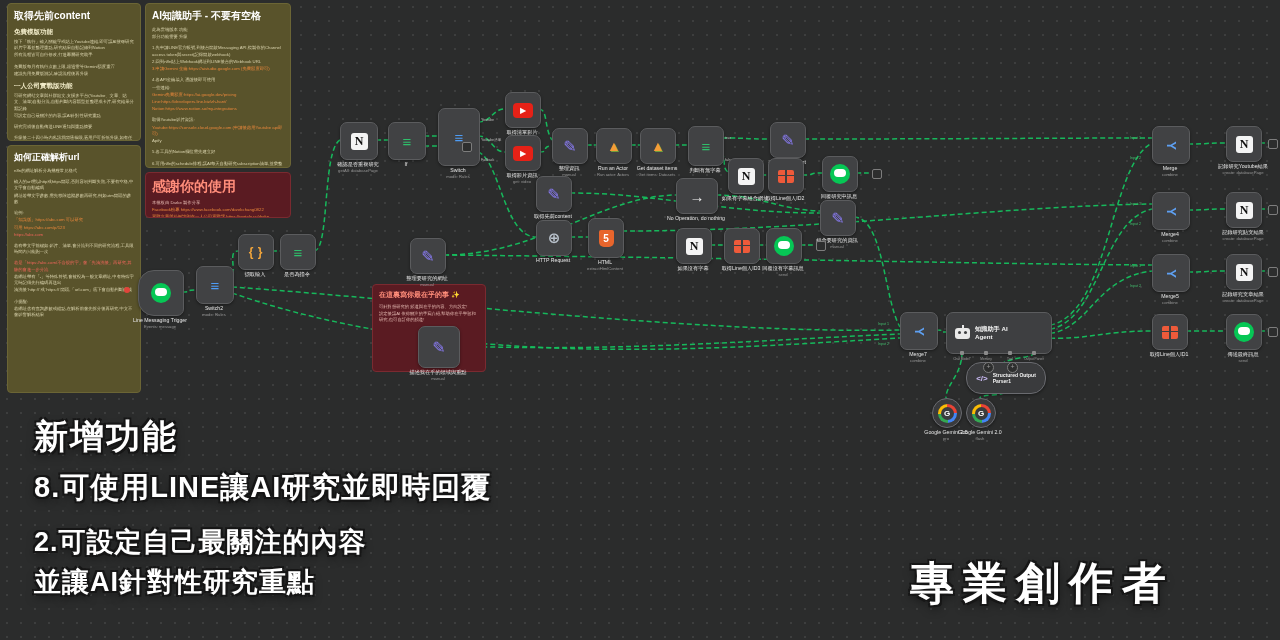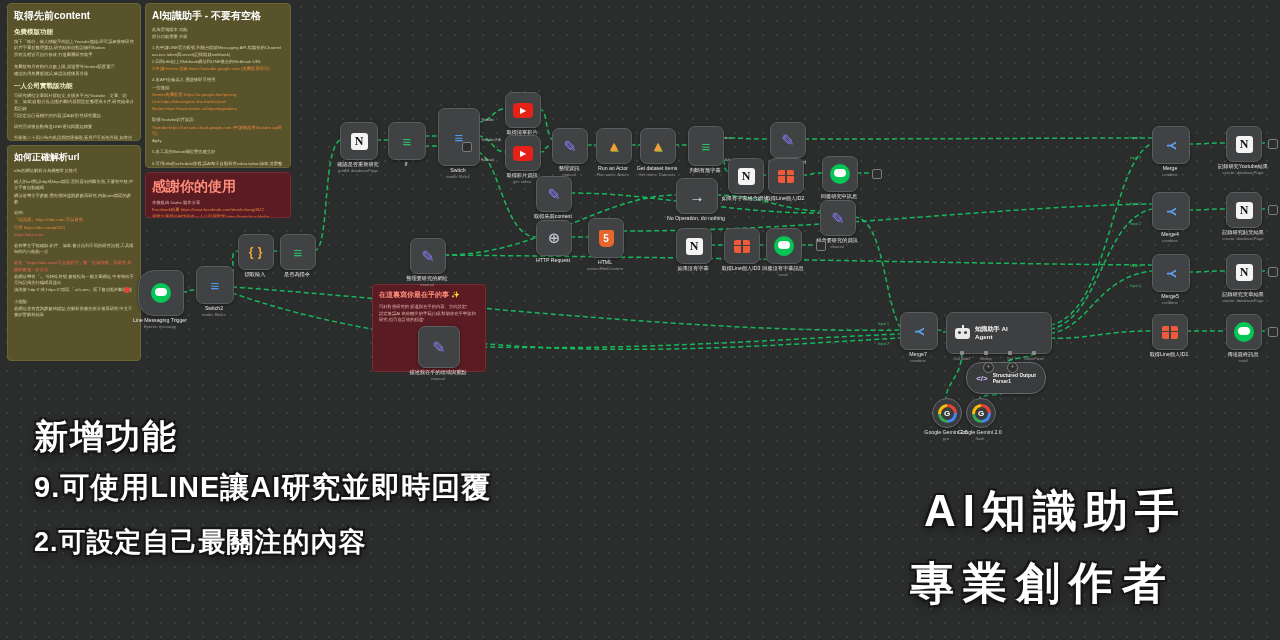--- a/index.html
+++ b/index.html
@@ -144,21 +144,21 @@
         <div class="p">免費版每月有執行次數上限,超過需等Gemini額度重置</div>
         <div class="p">建議先用免費版測試,確認流程後再升級</div>
         <div class="h">一人公司實戰版功能</div>
         <div class="p">可研究網站文章與社群貼文,支援多平台(Youtube、文章、貼文、清單)自動分流,自動判斷內容類型並整理成卡片,研究結果分類記錄</div>
         <div class="p">可設定自己最關注的內容,讓AI針對性研究重點</div>
         <div class="sp"></div>
         <div class="p">研究完成後自動傳送LINE通知與重點摘要</div>
         <div class="sp"></div>
         <div class="p">升級後二十四小時內私訊我開通權限,舊用戶可折抵升級,如有任何問題歡迎到粉專私訊詢問,我會盡快一一回覆你</div>
       </div>
-      <div class="note olive" style="left: 7px; top: 145px; width: 134px; height: 216px;">
+      <div class="note olive" style="left: 7px; top: 145px; width: 134px; height: 248px;">
         <div class="ttl" style="font-size: 9px;">如何正確解析url</div>
         <div class="p">n8n的網址解析分為幾種常見格式</div>
         <div class="sp"></div>
         <div class="p">輸入的url需以http或https開頭,否則容易判斷失敗,不要有空格,中文字會自動編碼</div>
         <div class="p">網址若帶文字參數,需先移除追蹤參數再研究,例如utm開頭的參數</div>
         <div class="sp"></div>
         <div class="p">範例:</div>
         <div class="l">「知識版」https://abc.com 可以研究</div>
         <div class="l">可用 https://abc.com/p/123</div>
         <div class="r">https://abc.com</div>
@@ -507,17 +507,17 @@
       <div class="endpoint" style="left: 1268px; top: 139px;"></div>
       <div class="endpoint" style="left: 1268px; top: 205px;"></div>
       <div class="endpoint" style="left: 1268px; top: 267px;"></div>
       <div class="endpoint" style="left: 1268px; top: 327px;"></div>
       <div class="pluscirc" style="left: 983px; top: 362px;">+</div>
       <div class="pluscirc" style="left: 1007px; top: 362px;">+</div>
       <div class="alertdot" style="left: 124px; top: 287px;"></div>
     </div>
 
   <div class="bigtext" id="ov-heading">新增功能</div>
-  <div class="bigtext" id="ov-line1">9.可使用LINE讓AI研究並即時回覆</div>
+  <div class="bigtext" id="ov-line1">8.可使用LINE讓AI研究並即時回覆</div>
   <div class="bigtext" id="ov-line2a">2.可設定自己最關注的內容</div>
-  <div class="bigtext" id="ov-right1">AI知識助手</div>
+  <div class="bigtext" id="ov-line2b">並讓AI針對性研究重點</div>
   <div class="bigtext" id="ov-right2">專業創作者</div>
 </div>
 
 </body></html>

